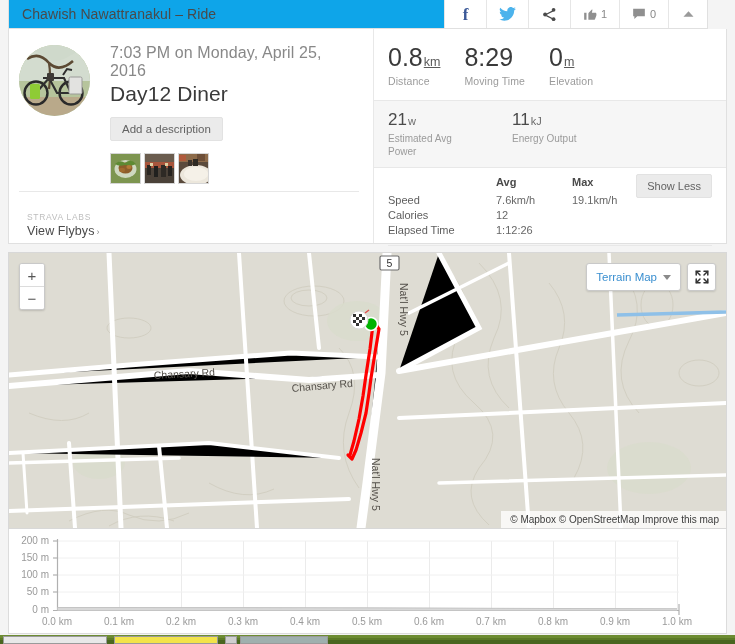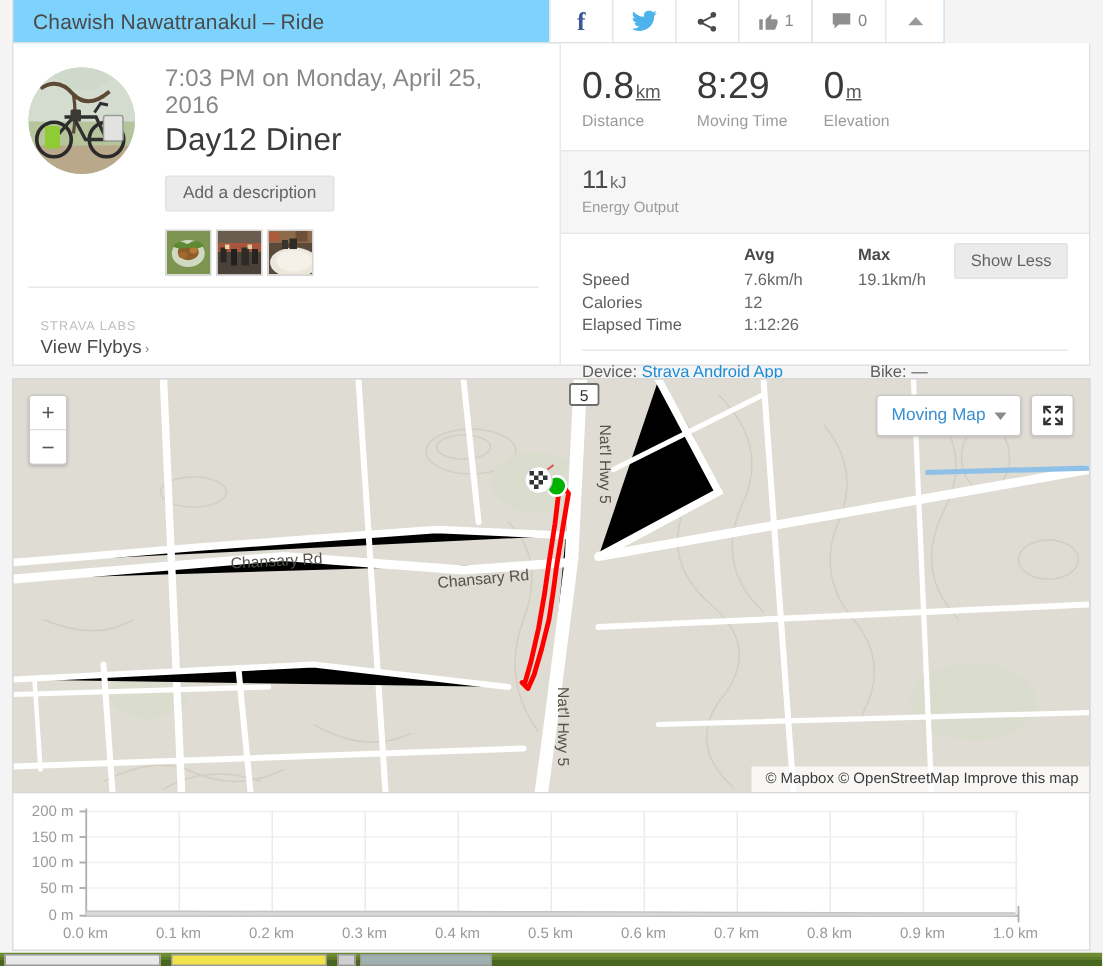--- a/index.html
+++ b/index.html
@@ -13,22 +13,22 @@
     position: relative;
     width: 735px;
     height: 644px;
     overflow: hidden;
     background: #f4f4f4;
   }
 
   
   .header-bar {
     position: absolute;
-    left: 8px; top: 0; width: 622px; height: 29px;
-    background: #7dd3fc;
+    left: 8px; top: 0; width: 700px; height: 29px;
+    background: #0ea5e9;
     border: 1px solid #e0e0e0;
     border-top: none;
     box-sizing: border-box;
     display: flex;
     align-items: stretch;
   }
   .header-title {
     flex: 1;
     display: flex;
     align-items: center;
@@ -497,20 +497,24 @@
           <div class="lbl">Moving Time</div>
         </div>
         <div class="pstat">
           <div class="val"><span>0</span><span class="unit">m</span></div>
           <div class="lbl">Elevation</div>
         </div>
       </div>
 
       <div class="secondary-stats">
         <div class="sstat">
+          <div class="val"><span>21</span><span class="unit">w</span></div>
+          <div class="lbl">Estimated Avg Power</div>
+        </div>
+        <div class="sstat">
           <div class="val"><span>11</span><span class="unit">kJ</span></div>
           <div class="lbl">Energy Output</div>
         </div>
       </div>
 
       <div class="detail-area">
         <div class="show-less">Show Less</div>
 
         <table class="detail-table">
           <thead>
@@ -647,21 +651,21 @@
       </g>
     </svg>
 
     <div class="zoom-ctrl">
       <div class="zoom-btn plus">+</div>
       <div class="zoom-btn minus">−</div>
     </div>
 
     <div class="map-top-right">
       <div class="terrain-btn">
-        <span>Moving Map</span>
+        <span>Terrain Map</span>
         <span class="caret"></span>
       </div>
       <div class="fullscreen-btn">
         <svg width="14" height="14" viewBox="0 0 14 14">
           <g stroke="#333" stroke-width="1.5" fill="none" stroke-linecap="round">
             <path d="M1.2 5V1.2H5M9 1.2h3.8V5M12.8 9v3.8H9M5 12.8H1.2V9"></path>
             <path d="M1.5 1.5L5 5M12.5 1.5L9 5M12.5 12.5L9 9M1.5 12.5L5 9"></path>
           </g>
         </svg>
       </div>

